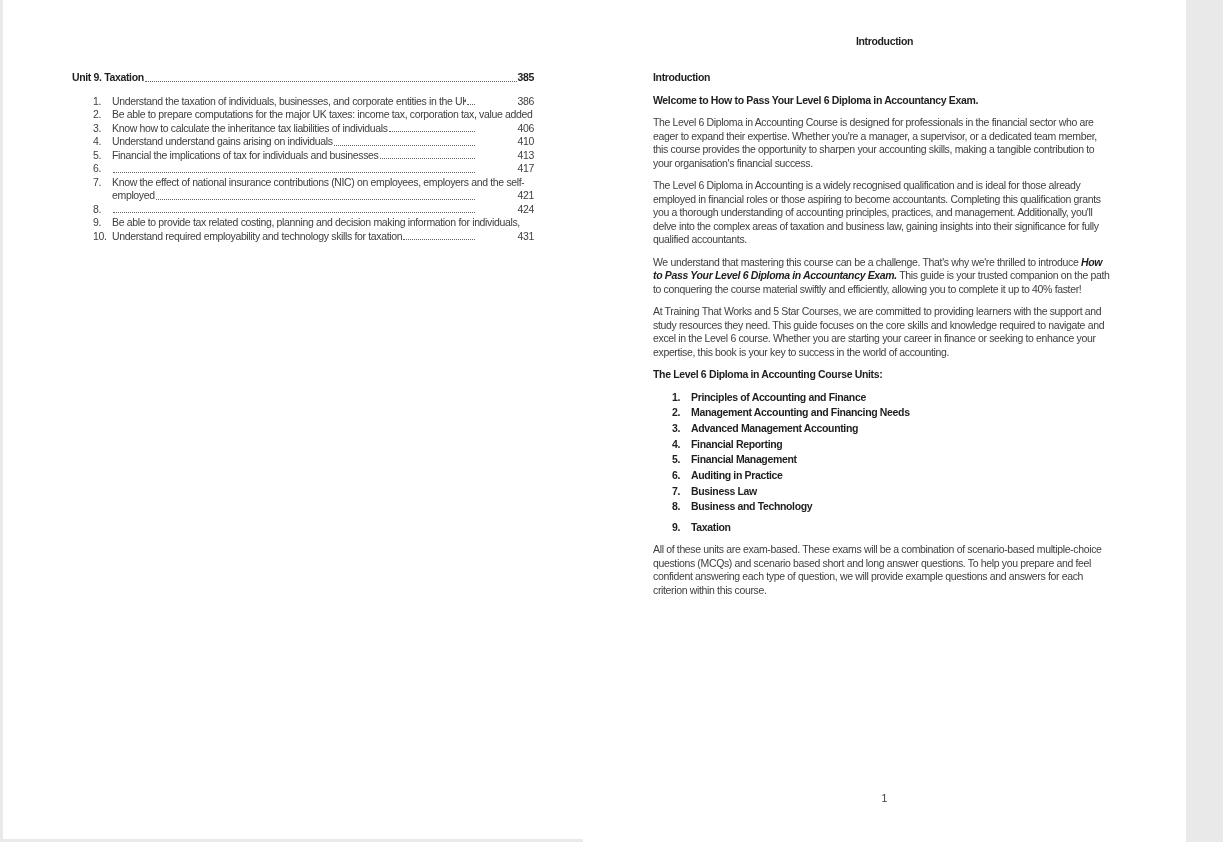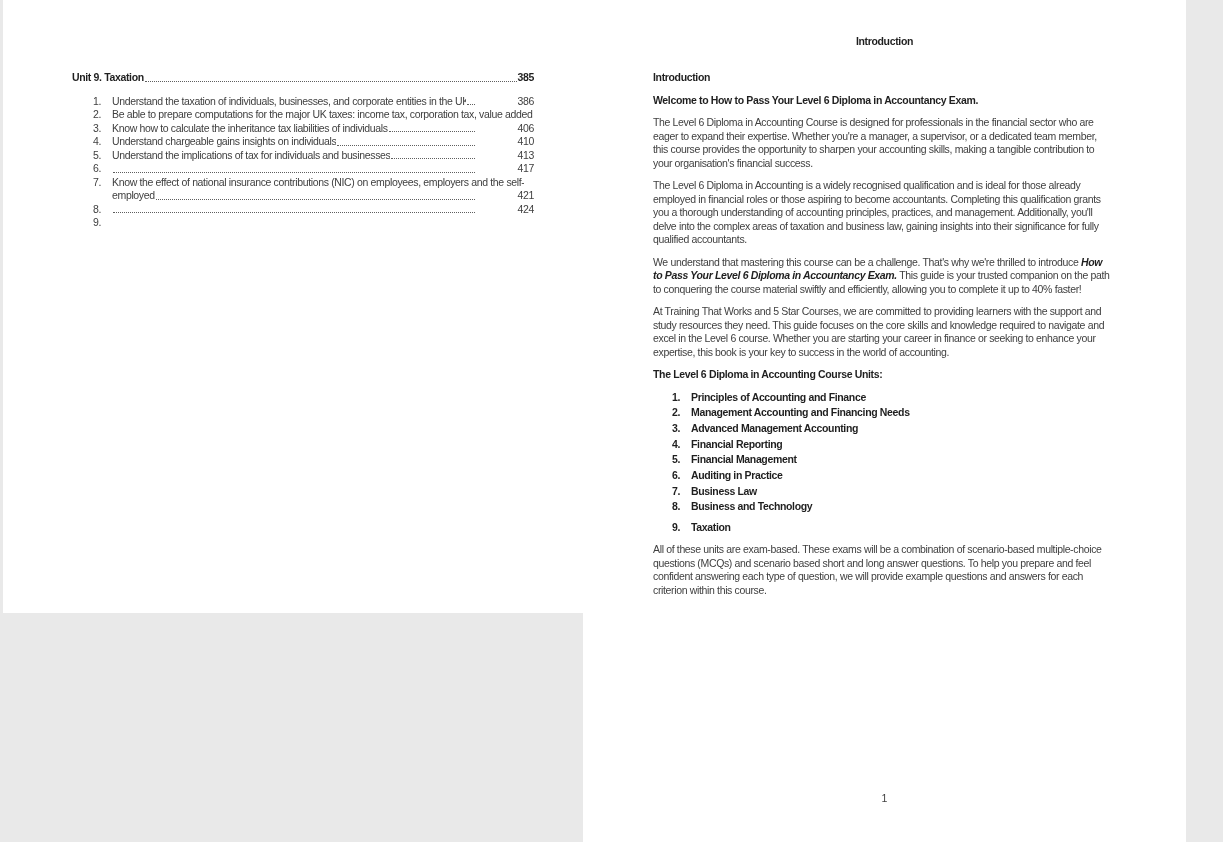--- a/index.html
+++ b/index.html
@@ -6,21 +6,21 @@
   body {
     width:1223px; height:842px; overflow:hidden;
     background:#e9e9e9;
     font-family:"Liberation Sans", sans-serif;
   }
   .viewport { position:relative; width:1223px; height:842px; }
 
   .page {
     position:absolute; top:0; background:#ffffff;
   }
-  .page-left  { left:3px;  width:602px; height:613px; }
+  .page-left  { left:3px;  width:602px; height:839px; }
   .page-right { left:583px; width:603px; height:842px; }
   .page-gap {
     position:absolute; top:0; left:605px; width:15px; height:842px;
     background:linear-gradient(90deg,#ececec 0%,#d3d3d3 30%,#d3d3d3 70%,#ececec 100%);
   }
 
   
   .txt { font-size:10.5px; letter-spacing:-0.35px; line-height:13.5px; color:#404040; }
 
   
@@ -90,29 +90,29 @@
             <span class="num">3.</span>
             <div class="toc-line">
               <span class="lt">Know how to calculate the inheritance tax liabilities of individuals</span>
               <span class="leader"></span>
               <span class="pg">406</span>
             </div>
           </div>
           <div class="toc-entry">
             <span class="num">4.</span>
             <div class="toc-line">
-              <span class="lt">Understand chargeable gains insights on individuals</span>
+              <span class="lt">Understand understand gains arising on individuals</span>
               <span class="leader"></span>
               <span class="pg">410</span>
             </div>
           </div>
           <div class="toc-entry">
             <span class="num">5.</span>
             <div class="toc-line">
-              <span class="lt">Understand the implications of tax for individuals and businesses</span>
+              <span class="lt">Financial the implications of tax for individuals and businesses</span>
               <span class="leader"></span>
               <span class="pg">413</span>
             </div>
           </div>
           <div class="toc-entry">
             <span class="num">6.</span>
             <div class="toc-line">
               <span class="leader"></span>
               <span class="pg">417</span>
             </div>
@@ -130,20 +130,31 @@
           </div>
           <div class="toc-entry">
             <span class="num">8.</span>
             <div class="toc-line">
               <span class="leader"></span>
               <span class="pg">424</span>
             </div>
           </div>
           <div class="toc-entry">
             <span class="num">9.</span>
+            <div class="toc-line">
+              <span class="lt">Be able to provide tax related costing, planning and decision making information for individuals,</span>
+            </div>
+          </div>
+          <div class="toc-entry">
+            <span class="num">10.</span>
+            <div class="toc-line">
+              <span class="lt">Understand required employability and technology skills for taxation</span>
+              <span class="leader"></span>
+              <span class="pg">431</span>
+            </div>
           </div>
         </div>
     </div>
   </div>
 
   <div class="page-gap"></div>
 
   <div class="page page-right">
     <div class="running-header">Introduction</div>
 

